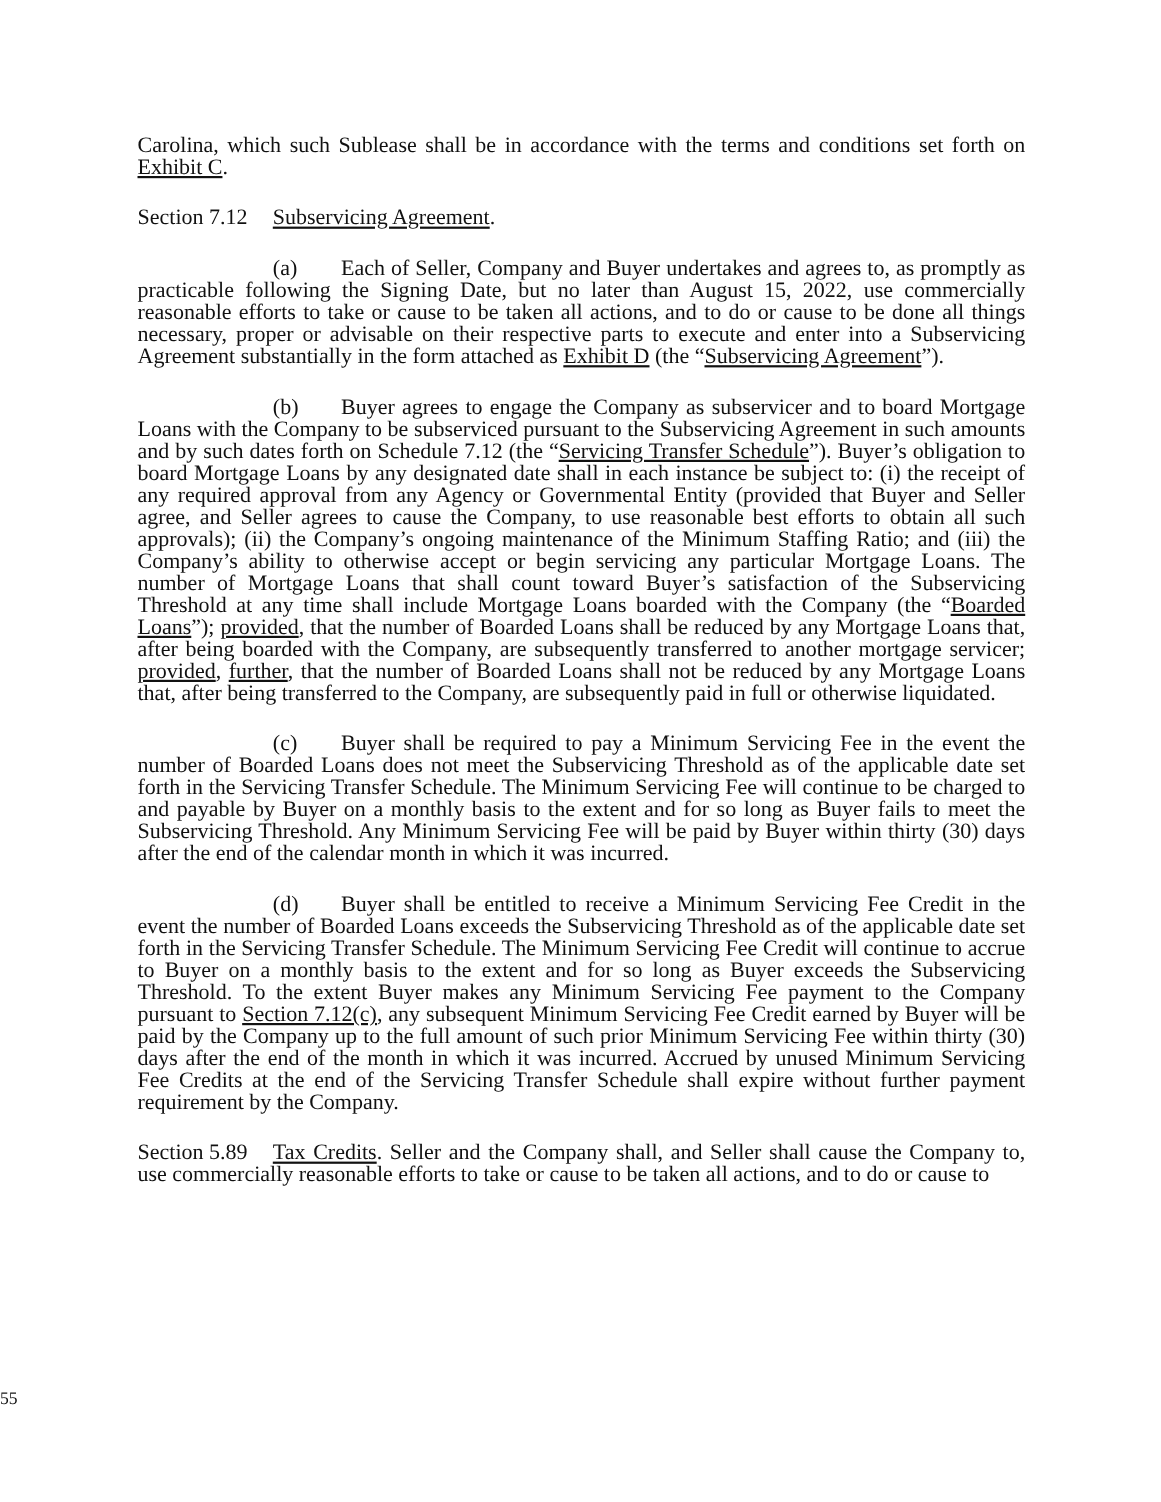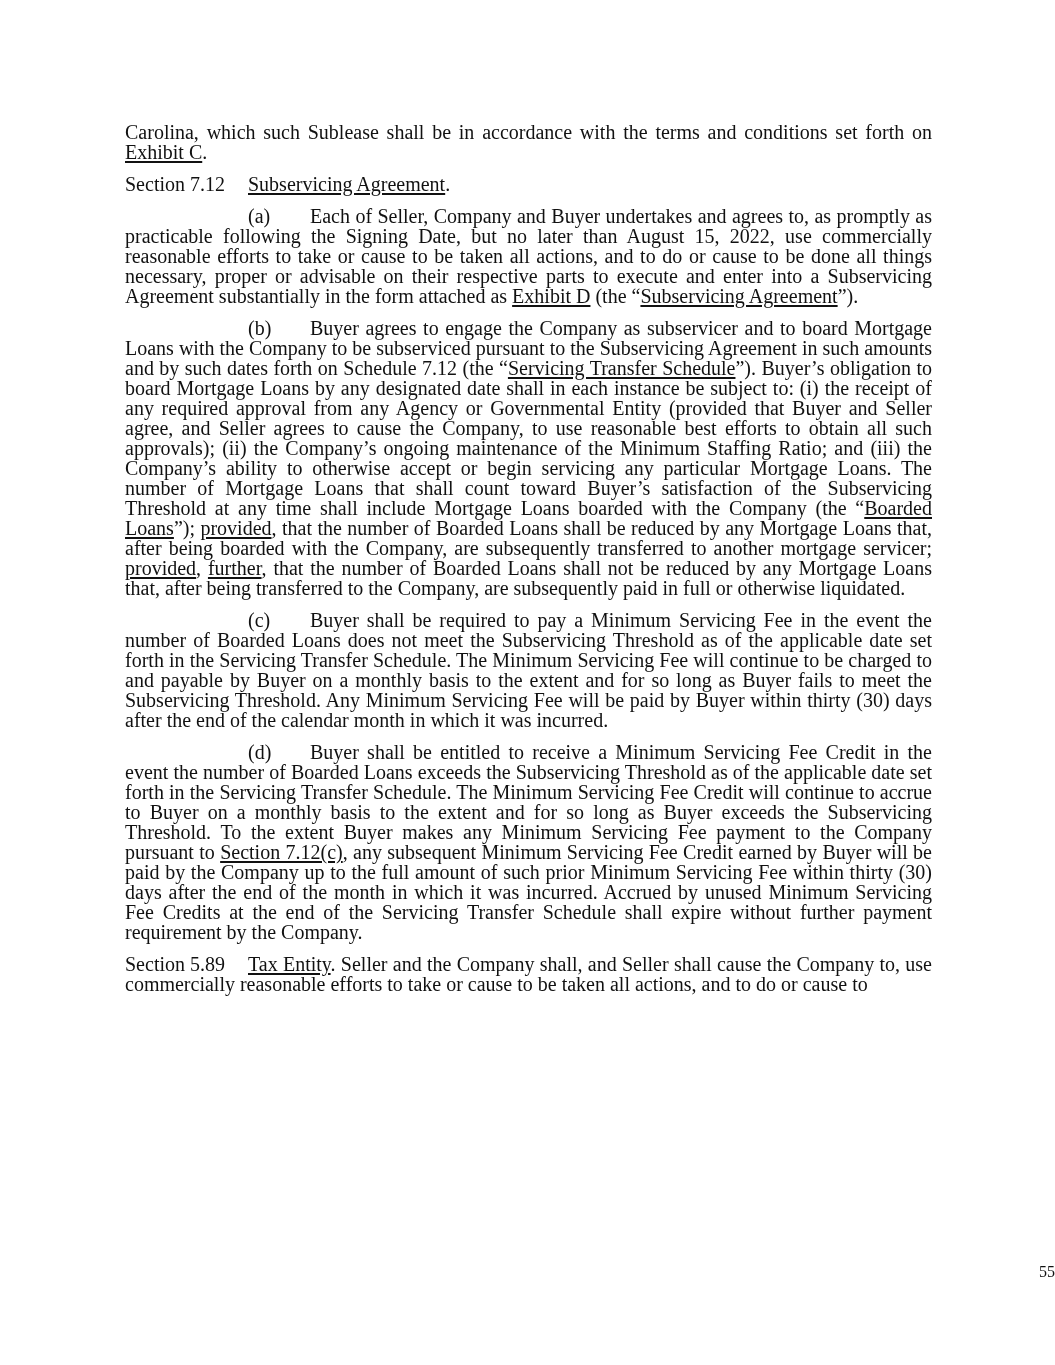--- a/index.html
+++ b/index.html
@@ -8,30 +8,30 @@
     position: absolute;
     left: 125px;
     top: 122px;
     width: 807px;
     font-family: "Liberation Serif", serif;
     font-size: 20px;
     line-height: 20px;
     color: #111111;
   }
   p { margin: 0; text-align: justify; }
-  .gap { margin-top: 12px; }
+  .gap { margin-top: 26px; }
   .u { text-decoration: underline; text-underline-offset: 2px; }
   .indent-first { text-indent: 123px; }
   .label { display: inline-block; width: 62px; text-indent: 0; }
   .sec-num { display: inline-block; width: 123px; }
   .page-number {
     position: absolute;
     left: 0; right: 0;
     top: 1263px;
-    text-align: right;
+    text-align: left;
     font-family: "Liberation Serif", serif;
     font-size: 16px;
     color: #111111;
   }
 </style>
 </head>
 <body>
 
 <div class="page">
 
@@ -40,17 +40,17 @@
   <p class="gap"><span class="sec-num">Section 7.12</span><span class="u">Subservicing Agreement</span><span>.</span></p>
 
   <p class="gap indent-first"><span class="label">(a)</span><span>Each of Seller, Company and Buyer undertakes and agrees to, as promptly as practicable following the Signing Date, but no later than August 15, 2022, use commercially reasonable efforts to take or cause to be taken all actions, and to do or cause to be done all things necessary, proper or advisable on their respective parts to execute and enter into a Subservicing Agreement substantially in the form attached as </span><span class="u">Exhibit D</span><span> (the “</span><span class="u">Subservicing Agreement</span><span>”).</span></p>
 
   <p class="gap indent-first"><span class="label">(b)</span><span>Buyer agrees to engage the Company as subservicer and to board Mortgage Loans with the Company to be subserviced pursuant to the Subservicing Agreement in such amounts and by such dates forth on Schedule 7.12 (the “</span><span class="u">Servicing Transfer Schedule</span><span>”).  Buyer’s obligation to board Mortgage Loans by any designated date shall in each instance be subject to: (i) the receipt of any required approval from any Agency or Governmental Entity (provided that Buyer and Seller agree, and Seller agrees to cause the Company, to use reasonable best efforts to obtain all such approvals); (ii) the Company’s ongoing maintenance of the Minimum Staffing Ratio; and (iii) the Company’s ability to otherwise accept or begin servicing any particular Mortgage Loans.  The number of Mortgage Loans that shall count toward Buyer’s satisfaction of the Subservicing Threshold at any time shall include Mortgage Loans boarded with the Company (the “</span><span class="u">Boarded Loans</span><span>”); </span><span class="u">provided</span><span>, that the number of Boarded Loans shall be reduced by any Mortgage Loans that, after being boarded with the Company, are subsequently transferred to another mortgage servicer; </span><span class="u">provided</span><span>, </span><span class="u">further</span><span>, that the number of Boarded Loans shall not be reduced by any Mortgage Loans that, after being transferred to the Company, are subsequently paid in full or otherwise liquidated.</span></p>
 
   <p class="gap indent-first"><span class="label">(c)</span><span>Buyer shall be required to pay a Minimum Servicing Fee in the event the number of Boarded Loans does not meet the Subservicing Threshold as of the applicable date set forth in the Servicing Transfer Schedule.  The Minimum Servicing Fee will continue to be charged to and payable by Buyer on a monthly basis to the extent and for so long as Buyer fails to meet the Subservicing Threshold.  Any Minimum Servicing Fee will be paid by Buyer within thirty (30) days after the end of the calendar month in which it was incurred.</span></p>
 
   <p class="gap indent-first"><span class="label">(d)</span><span>Buyer shall be entitled to receive a Minimum Servicing Fee Credit in the event the number of Boarded Loans exceeds the Subservicing Threshold as of the applicable date set forth in the Servicing Transfer Schedule.  The Minimum Servicing Fee Credit will continue to accrue to Buyer on a monthly basis to the extent and for so long as Buyer exceeds the Subservicing Threshold.  To the extent Buyer makes any Minimum Servicing Fee payment to the Company pursuant to </span><span class="u">Section 7.12(c)</span><span>, any subsequent Minimum Servicing Fee Credit earned by Buyer will be paid by the Company up to the full amount of such prior Minimum Servicing Fee within thirty (30) days after the end of the month in which it was incurred.  Accrued by unused Minimum Servicing Fee Credits at the end of the Servicing Transfer Schedule shall expire without further payment requirement by the Company.</span></p>
 
-  <p class="gap"><span class="sec-num">Section 5.89</span><span class="u">Tax Entity</span><span>.  Seller and the Company shall, and Seller shall cause the Company to, use commercially reasonable efforts to take or cause to be taken all actions, and to do or cause to</span></p>
+  <p class="gap"><span class="sec-num">Section 5.89</span><span class="u">Tax Credits</span><span>.  Seller and the Company shall, and Seller shall cause the Company to, use commercially reasonable efforts to take or cause to be taken all actions, and to do or cause to</span></p>
 
 </div>
 
 <div class="page-number">55</div>
 
 </body></html>

